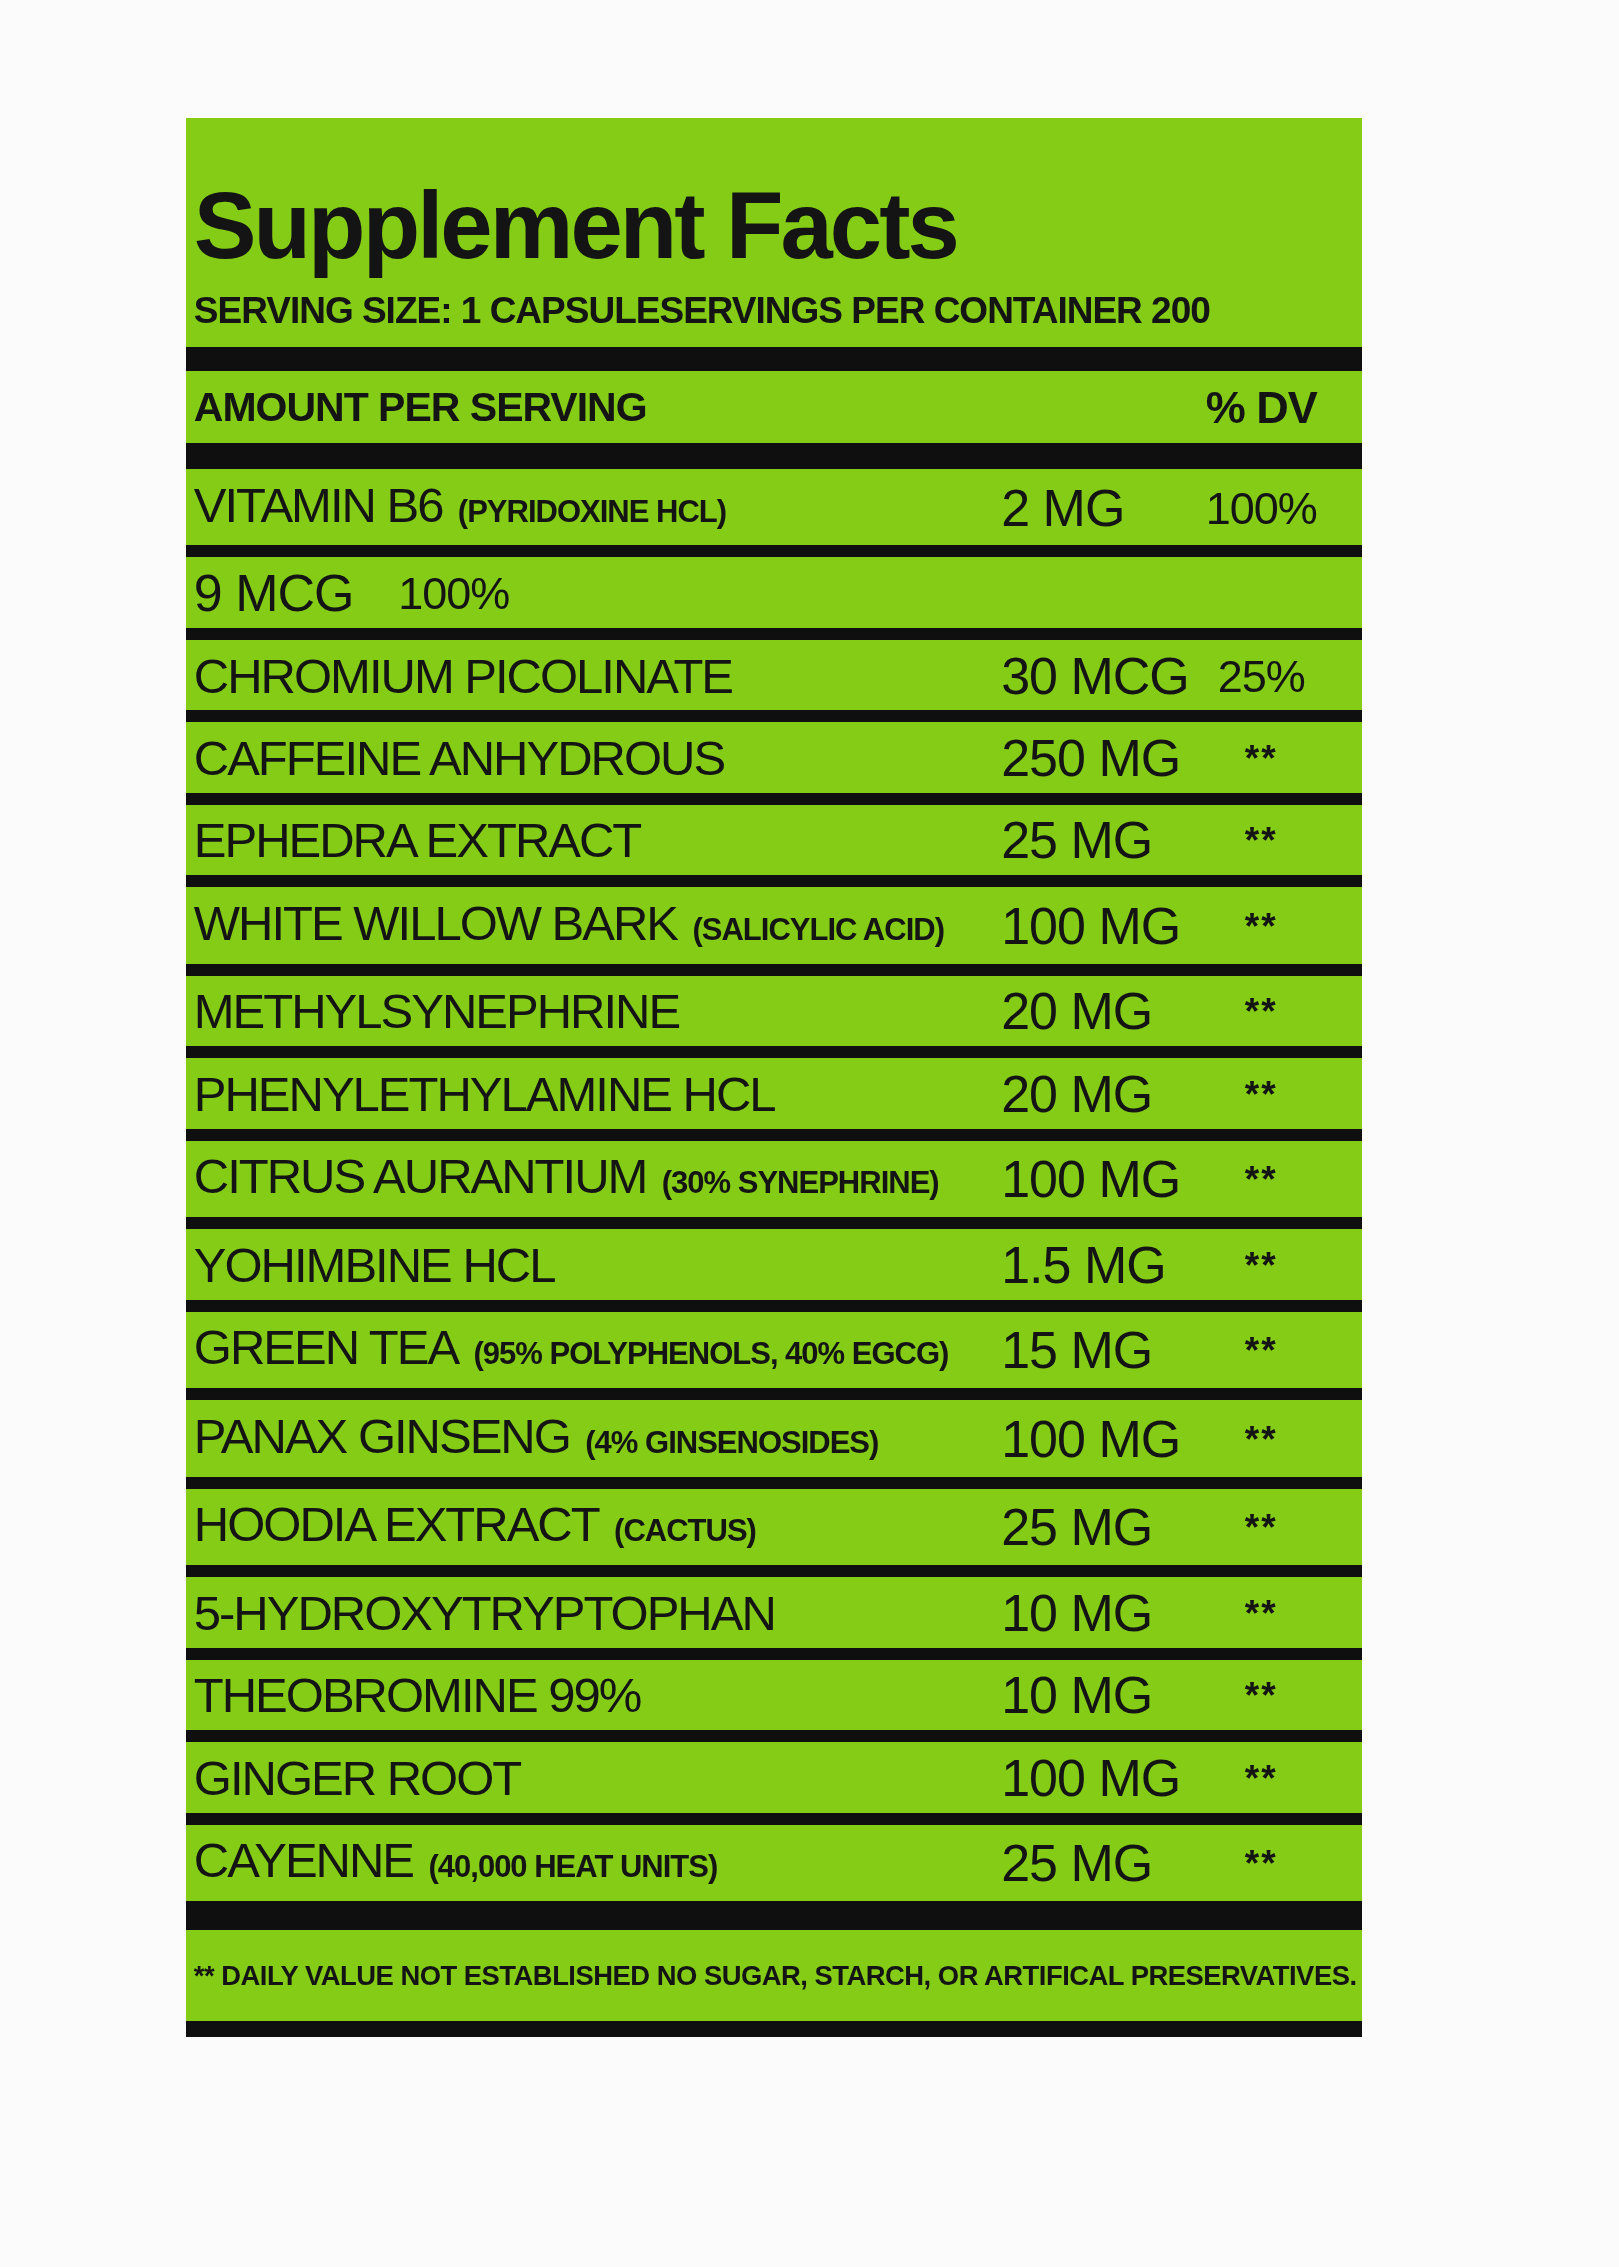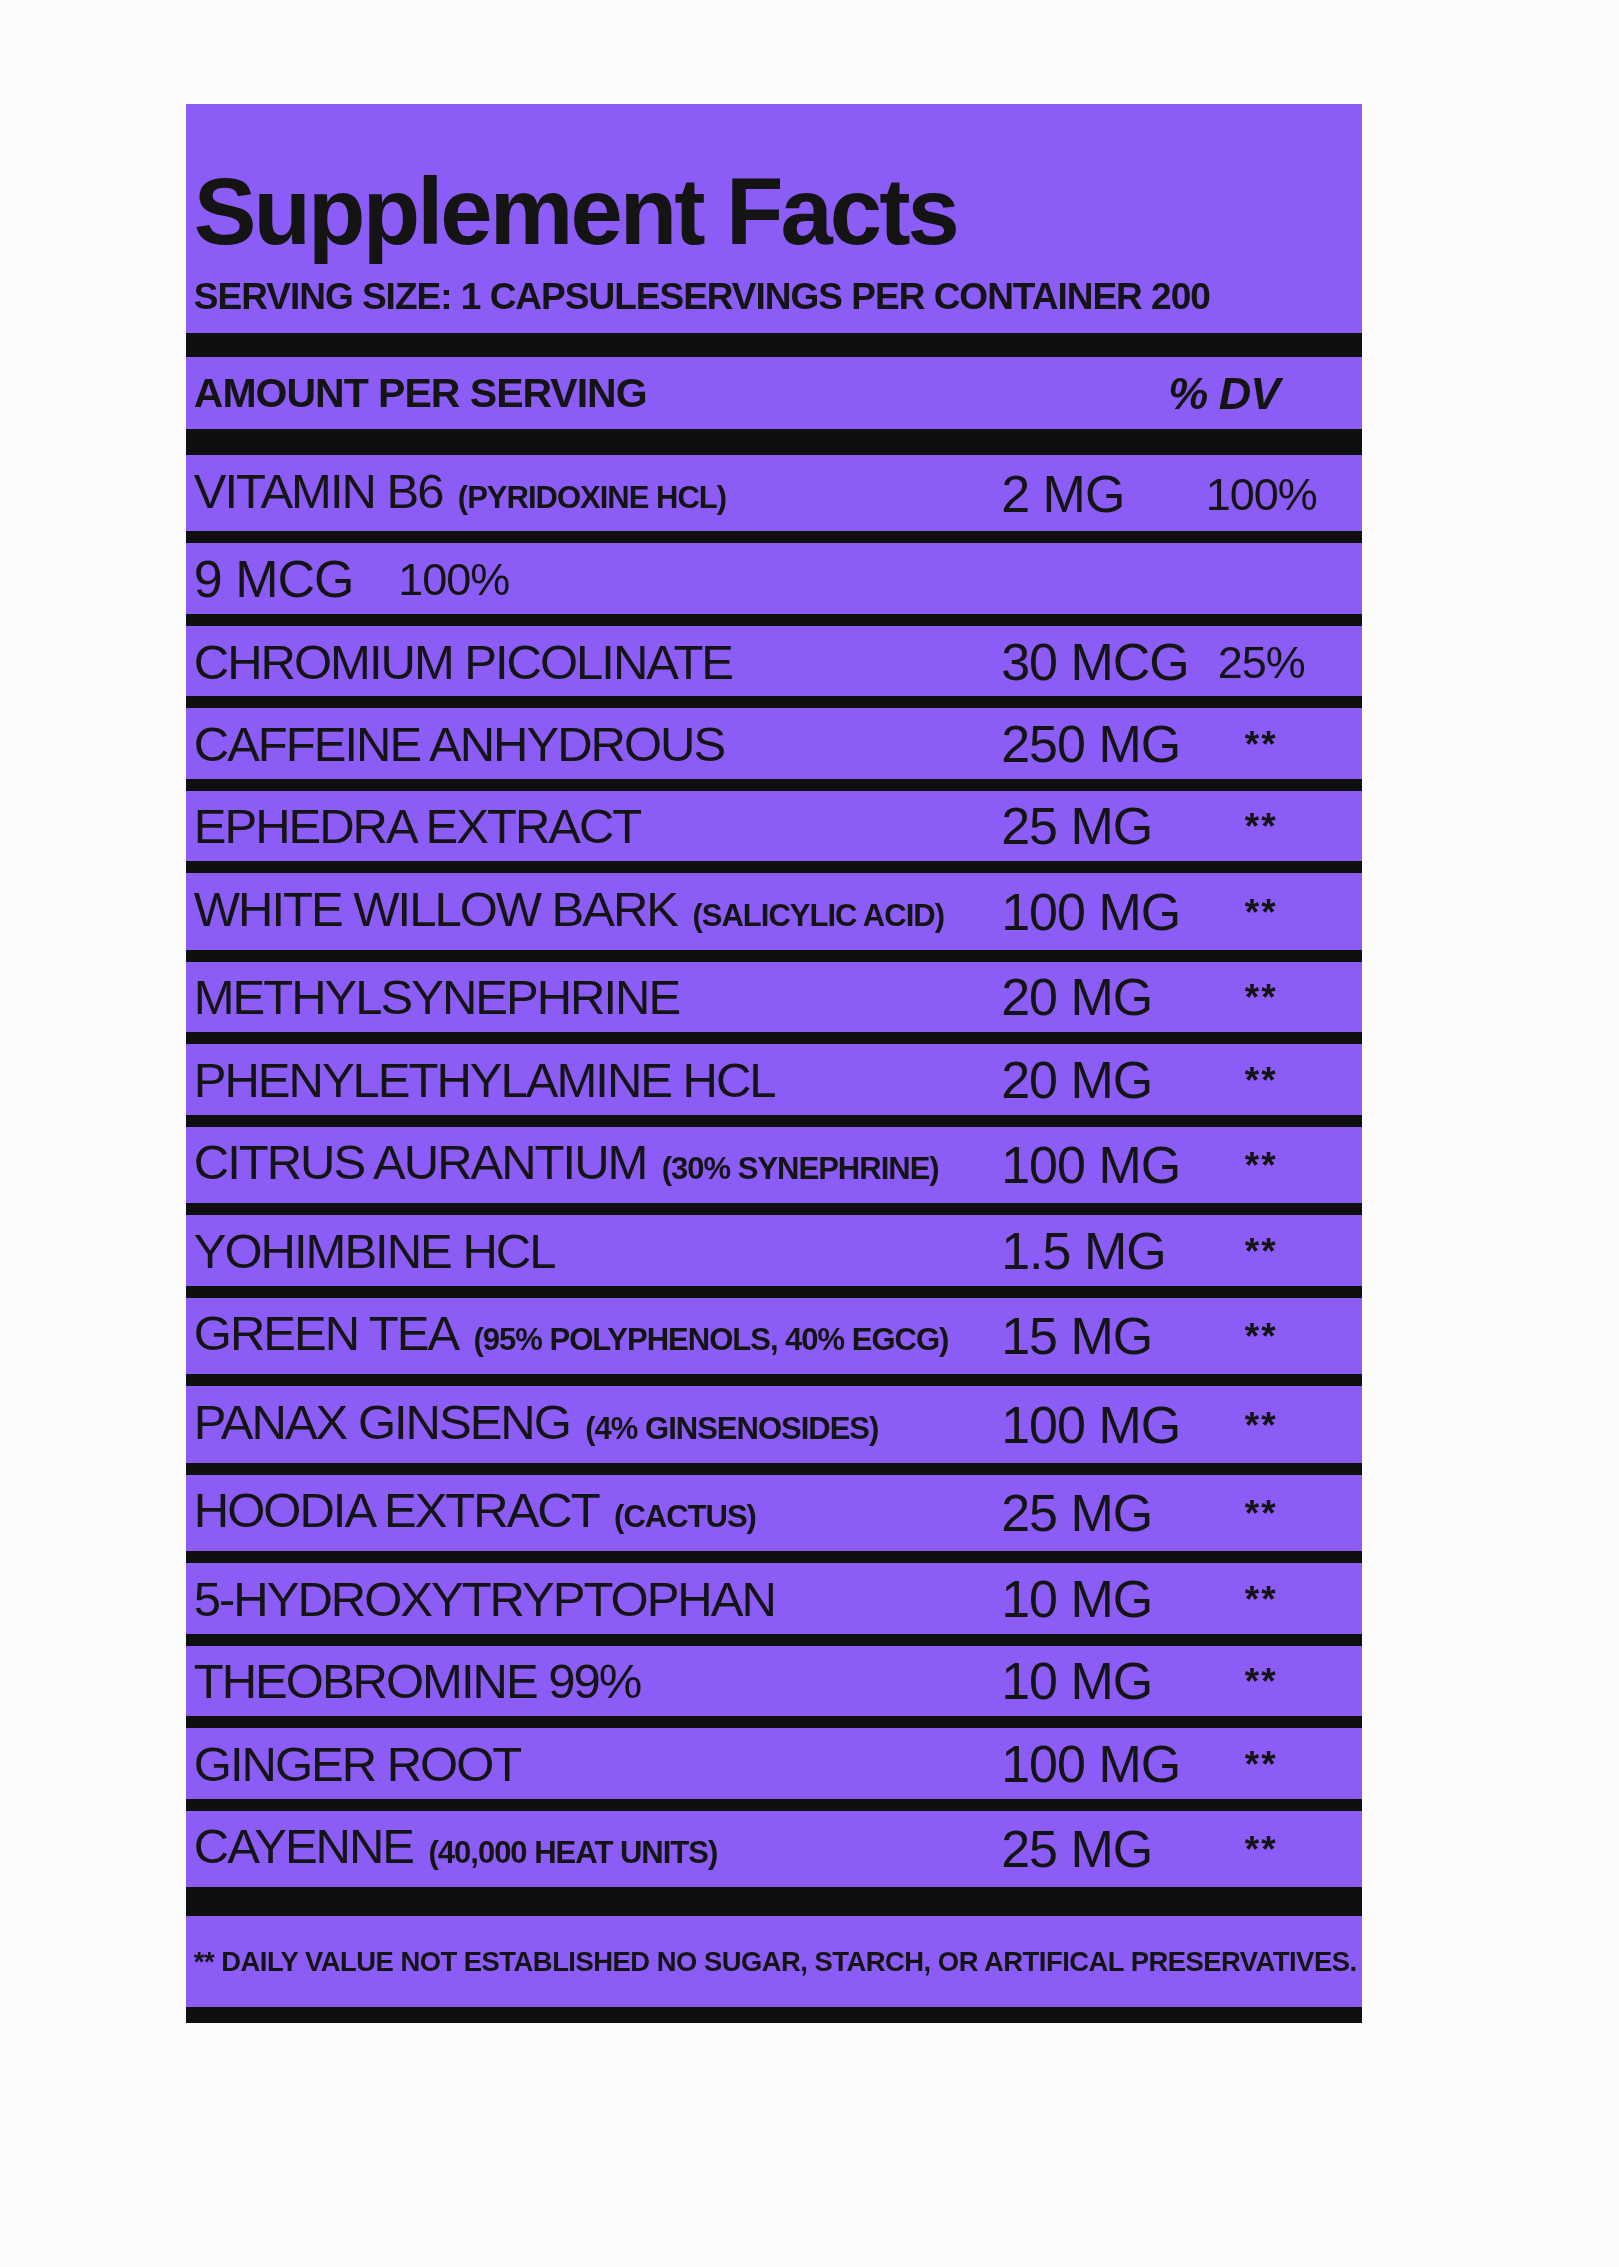--- a/index.html
+++ b/index.html
@@ -11,23 +11,23 @@
     height: 2267px;
     background: #fbfbfb;
     font-family: "Liberation Sans", sans-serif;
     color: #141414;
     position: relative;
     overflow: hidden;
   }
   .label {
     position: absolute;
     left: 186px;
-    top: 104px;
+    top: 118px;
     width: 1176px;
-    background: #8b5cf6;
+    background: #84cc16;
   }
   .title {
     margin: 59px 0 0 7.8px;
     font-size: 94px;
     font-weight: bold;
     letter-spacing: -2.9px;
     line-height: 98px;
     white-space: nowrap;
   }
   .serving-row {
@@ -58,22 +58,21 @@
     display: flex;
     justify-content: space-between;
     align-items: center;
     padding: 13.7px 7.8px;
     font-size: 41px;
     font-weight: bold;
     letter-spacing: -1px;
     line-height: 45px;
   }
   .header-row .dv-col {
-    text-align: left;
-    font-style: italic;
+    text-align: center;
   }
   .row {
     display: flex;
     align-items: center;
     padding: 7.8px 7.8px 5.9px 7.8px;
     line-height: 57px;
   }
   .row .name-col {
     flex: 1;
     font-size: 49px;

